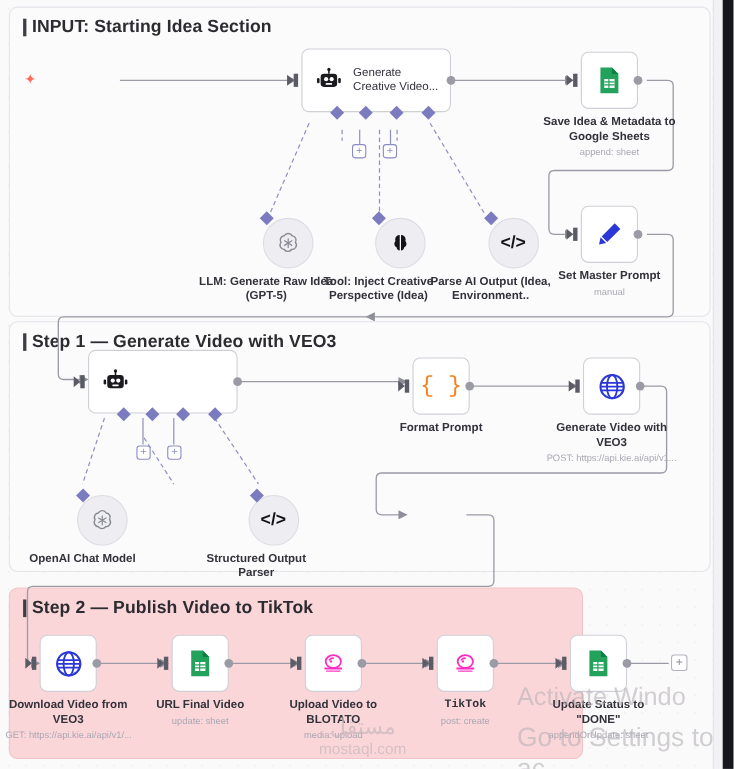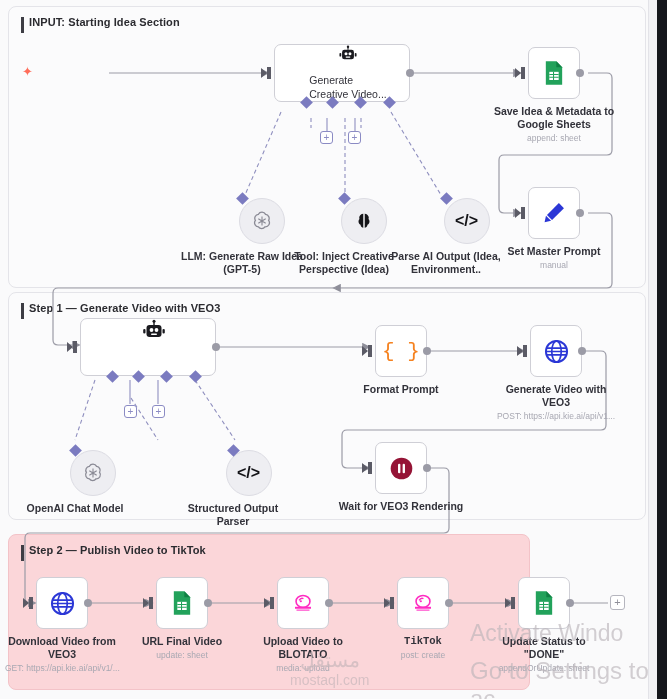--- a/index.html
+++ b/index.html
@@ -38,40 +38,39 @@
     border:1px solid #e4e4e9;
     background:#fbfbfc;
     z-index:1;
   }
   .section.pink{
     background:#fbd6d9;
     border-color:#f3c3c8;
   }
   .section-title{
     position:absolute; top:9px; left:12px;
-    font-size:11px; font-weight:600; color:#2b2b30;
+    font-size:16px; font-weight:600; color:#2b2b30;
     letter-spacing:.1px; white-space:nowrap;
     padding-left:8px;
   }
   .section-title::before{
     content:""; position:absolute; left:0; top:1px;
     width:2.5px; height:16px; background:#3d3d44;
   }
 
   
   .node{
     position:absolute; z-index:20;
   }
   .nbox{
     background:#fff;
     border:1px solid #cfcfd6;
     border-radius:7px;
     display:flex; align-items:center;
     position:relative;
-    flex-direction:column;
   }
   .nbox.sq{ width:52px; height:52px; justify-content:center; }
   .nbox.wide{ width:136px; height:58px; padding-left:12px; gap:10px; }
   .nbox.trig{ border-radius:26px 7px 7px 26px; width:66px; height:52px; justify-content:center; }
   .ncircle{
     width:46px;height:46px;border-radius:50%;
     background:#eeeef2;border:1px solid #dcdce3;
     display:flex;align-items:center;justify-content:center;
     margin:0 auto;
   }
@@ -354,32 +353,20 @@
         <circle cx="12" cy="12" r="9.4" fill="none" stroke="#2b37d6" stroke-width="1.7"></circle>
         <ellipse cx="12" cy="12" rx="4.2" ry="9.4" fill="none" stroke="#2b37d6" stroke-width="1.5"></ellipse>
         <path d="M3 9h18M3 15h18M2.6 12h18.8" stroke="#2b37d6" stroke-width="1.5"></path>
       </svg>
       <span class="port-out"></span>
     </div>
     <div class="nlabel" style="width:112px;margin-left:-30px;">Generate Video with VEO3</div>
     <div class="nsub" style="width:160px;margin-left:-54px;">POST: https://api.kie.ai/api/v1...</div>
   </div>
 
-  <div class="node" style="left:375px; top:442px;">
-    <div class="nbox sq">
-      <span class="port-in"></span>
-      <svg width="27" height="27" viewBox="0 0 24 24">
-        <circle cx="12" cy="12" r="9.6" fill="#951436"></circle>
-        <rect x="8.9" y="7.7" width="2.1" height="8.6" rx="1" fill="#fff"></rect>
-        <rect x="13" y="7.7" width="2.1" height="8.6" rx="1" fill="#fff"></rect>
-      </svg>
-      <span class="port-out"></span>
-    </div>
-    <div class="nlabel" style="width:130px;margin-left:-39px;">Wait for VEO3 Rendering</div>
-  </div>
 
   <div class="subport-label" style="left:75px; top:438px;">Model</div>
   <div class="node" style="left:52px; top:450px;">
     <span class="subport" style="left:19px; top:-4px; bottom:auto;"></span>
     <div class="ncircle">
       <svg width="24" height="24" viewBox="0 0 24 24">
         <path d="M12 3.2a4 4 0 0 1 3.6 2.2 4 4 0 0 1 3 6 4 4 0 0 1-3.6 6.4 4 4 0 0 1-6.6 0A4 4 0 0 1 5.4 11.4a4 4 0 0 1 3-6.1A4 4 0 0 1 12 3.2z" fill="none" stroke="#8a8a95" stroke-width="1.3"></path>
         <path d="M12 7.6v8.8M8.3 9.7l7.4 4.6M15.7 9.7l-7.4 4.6" stroke="#8a8a95" stroke-width="1.1"></path>
       </svg>
     </div>

